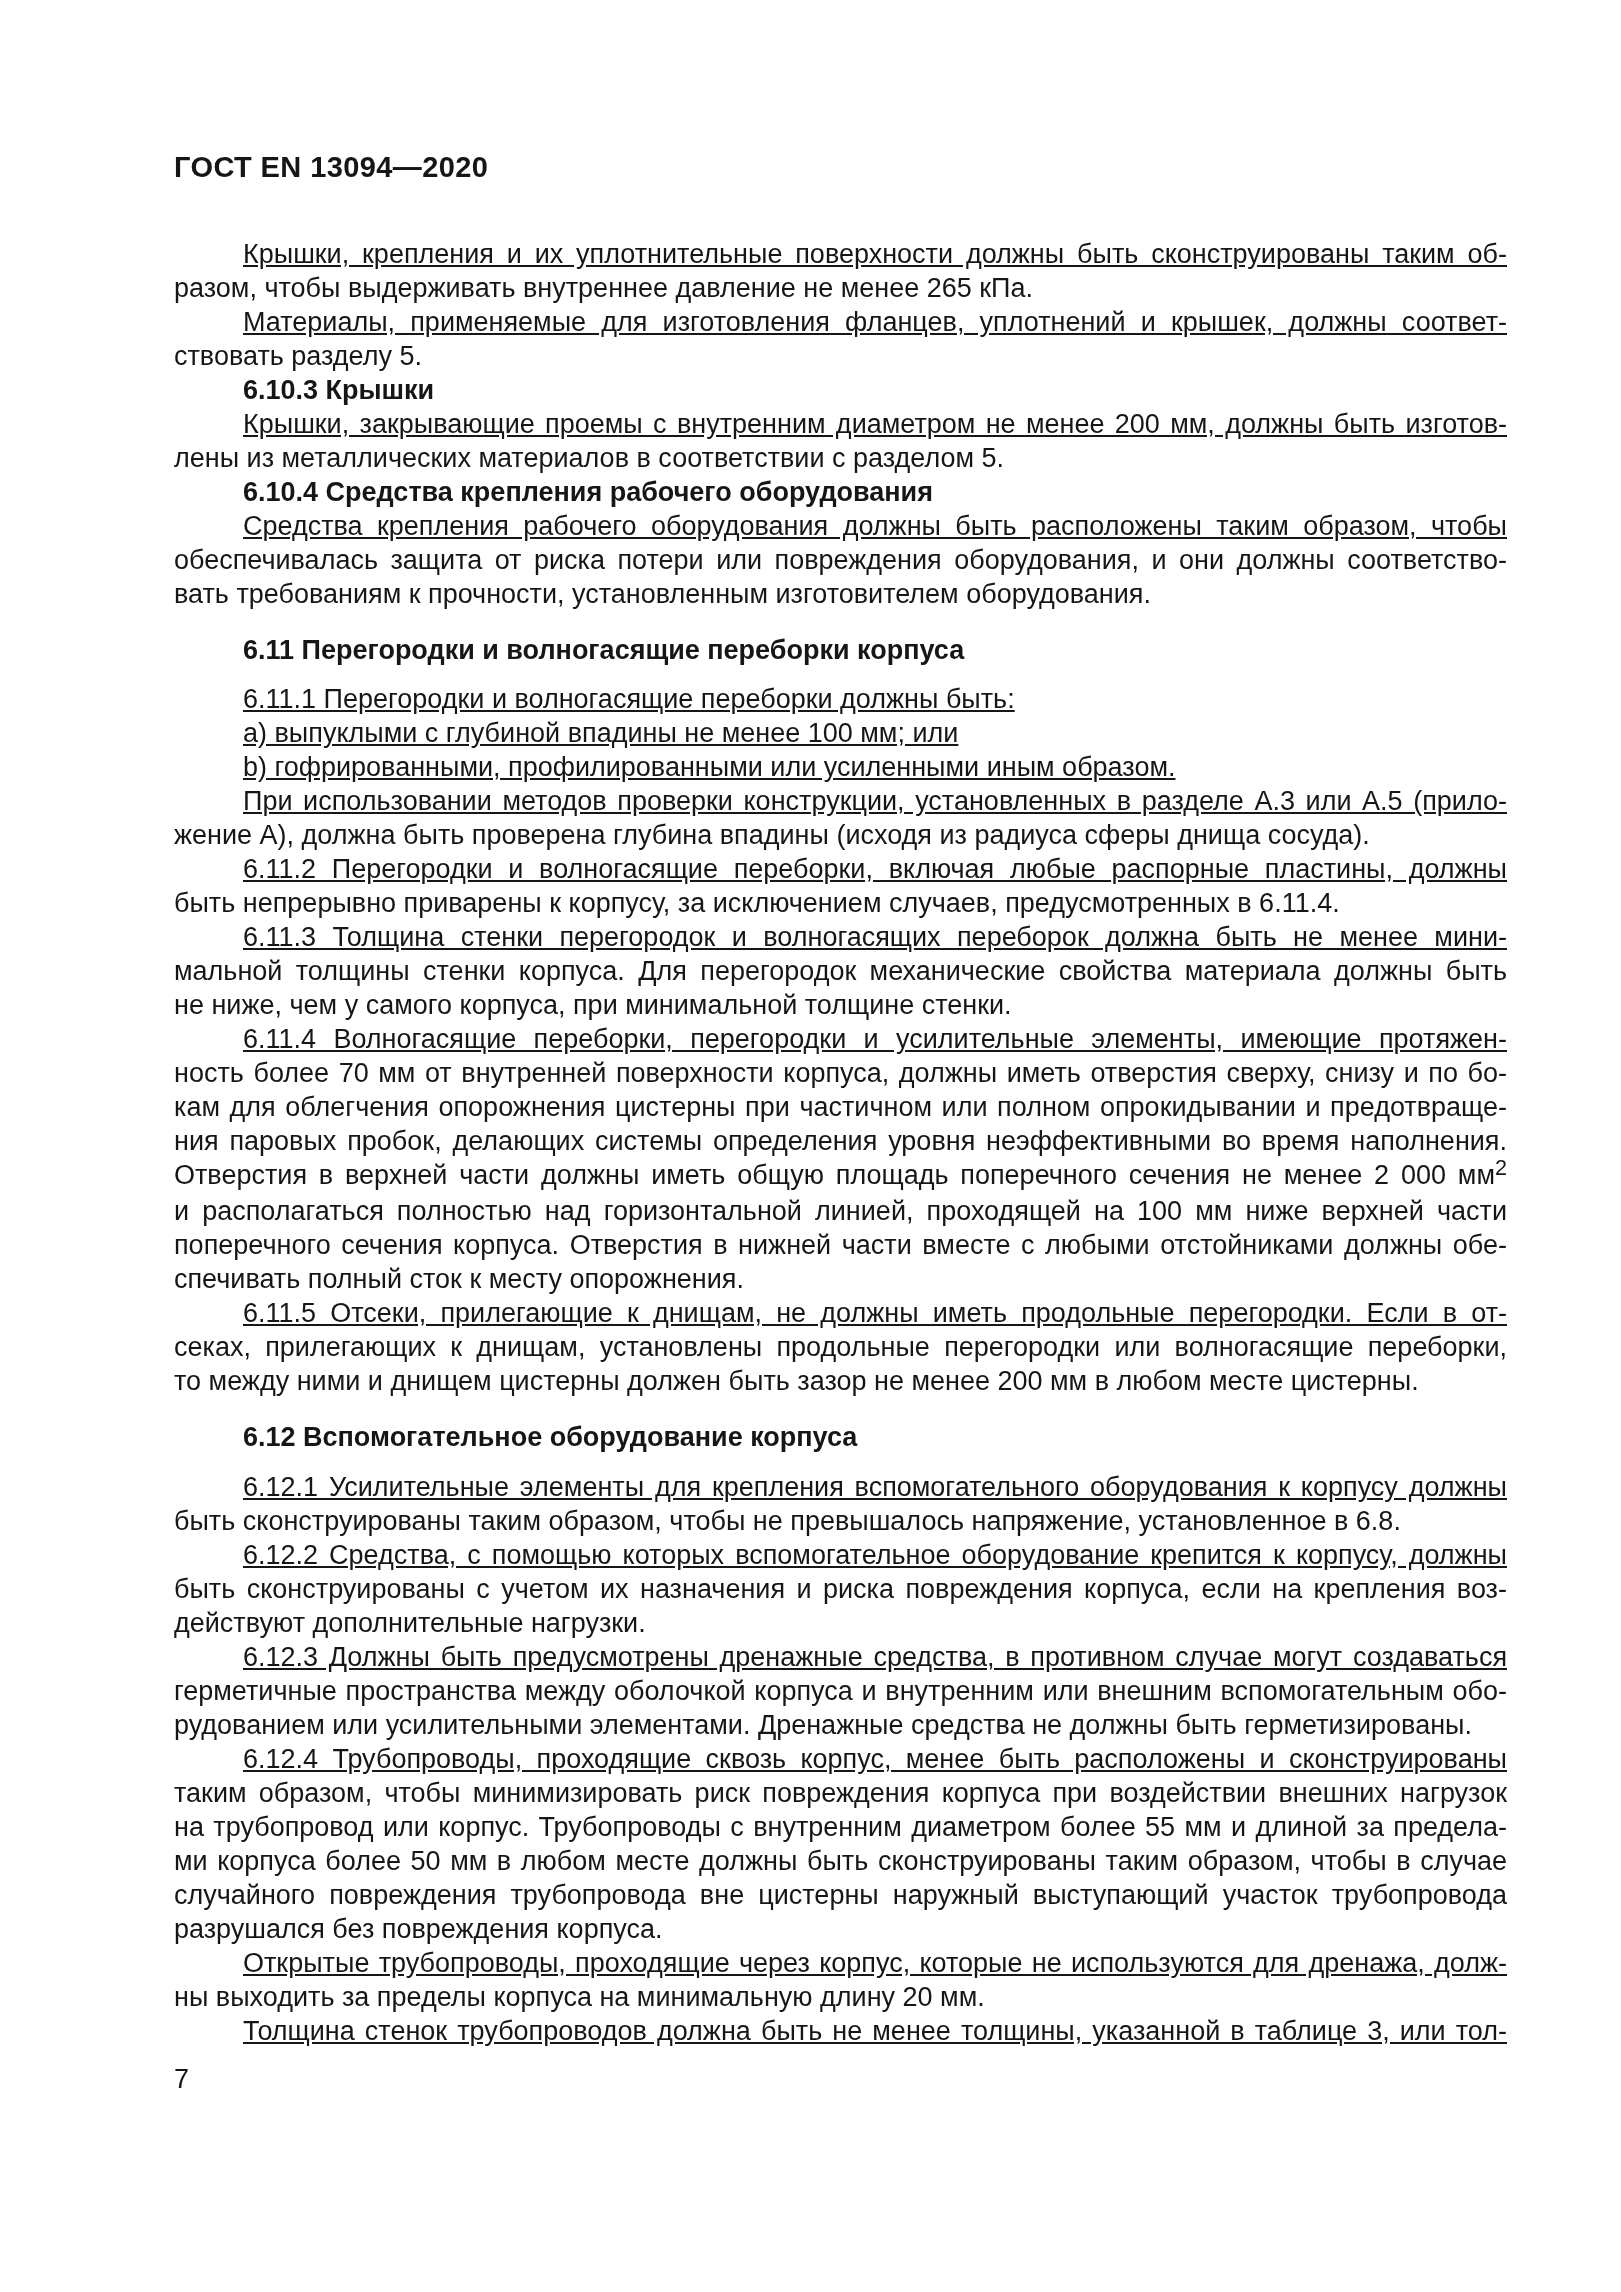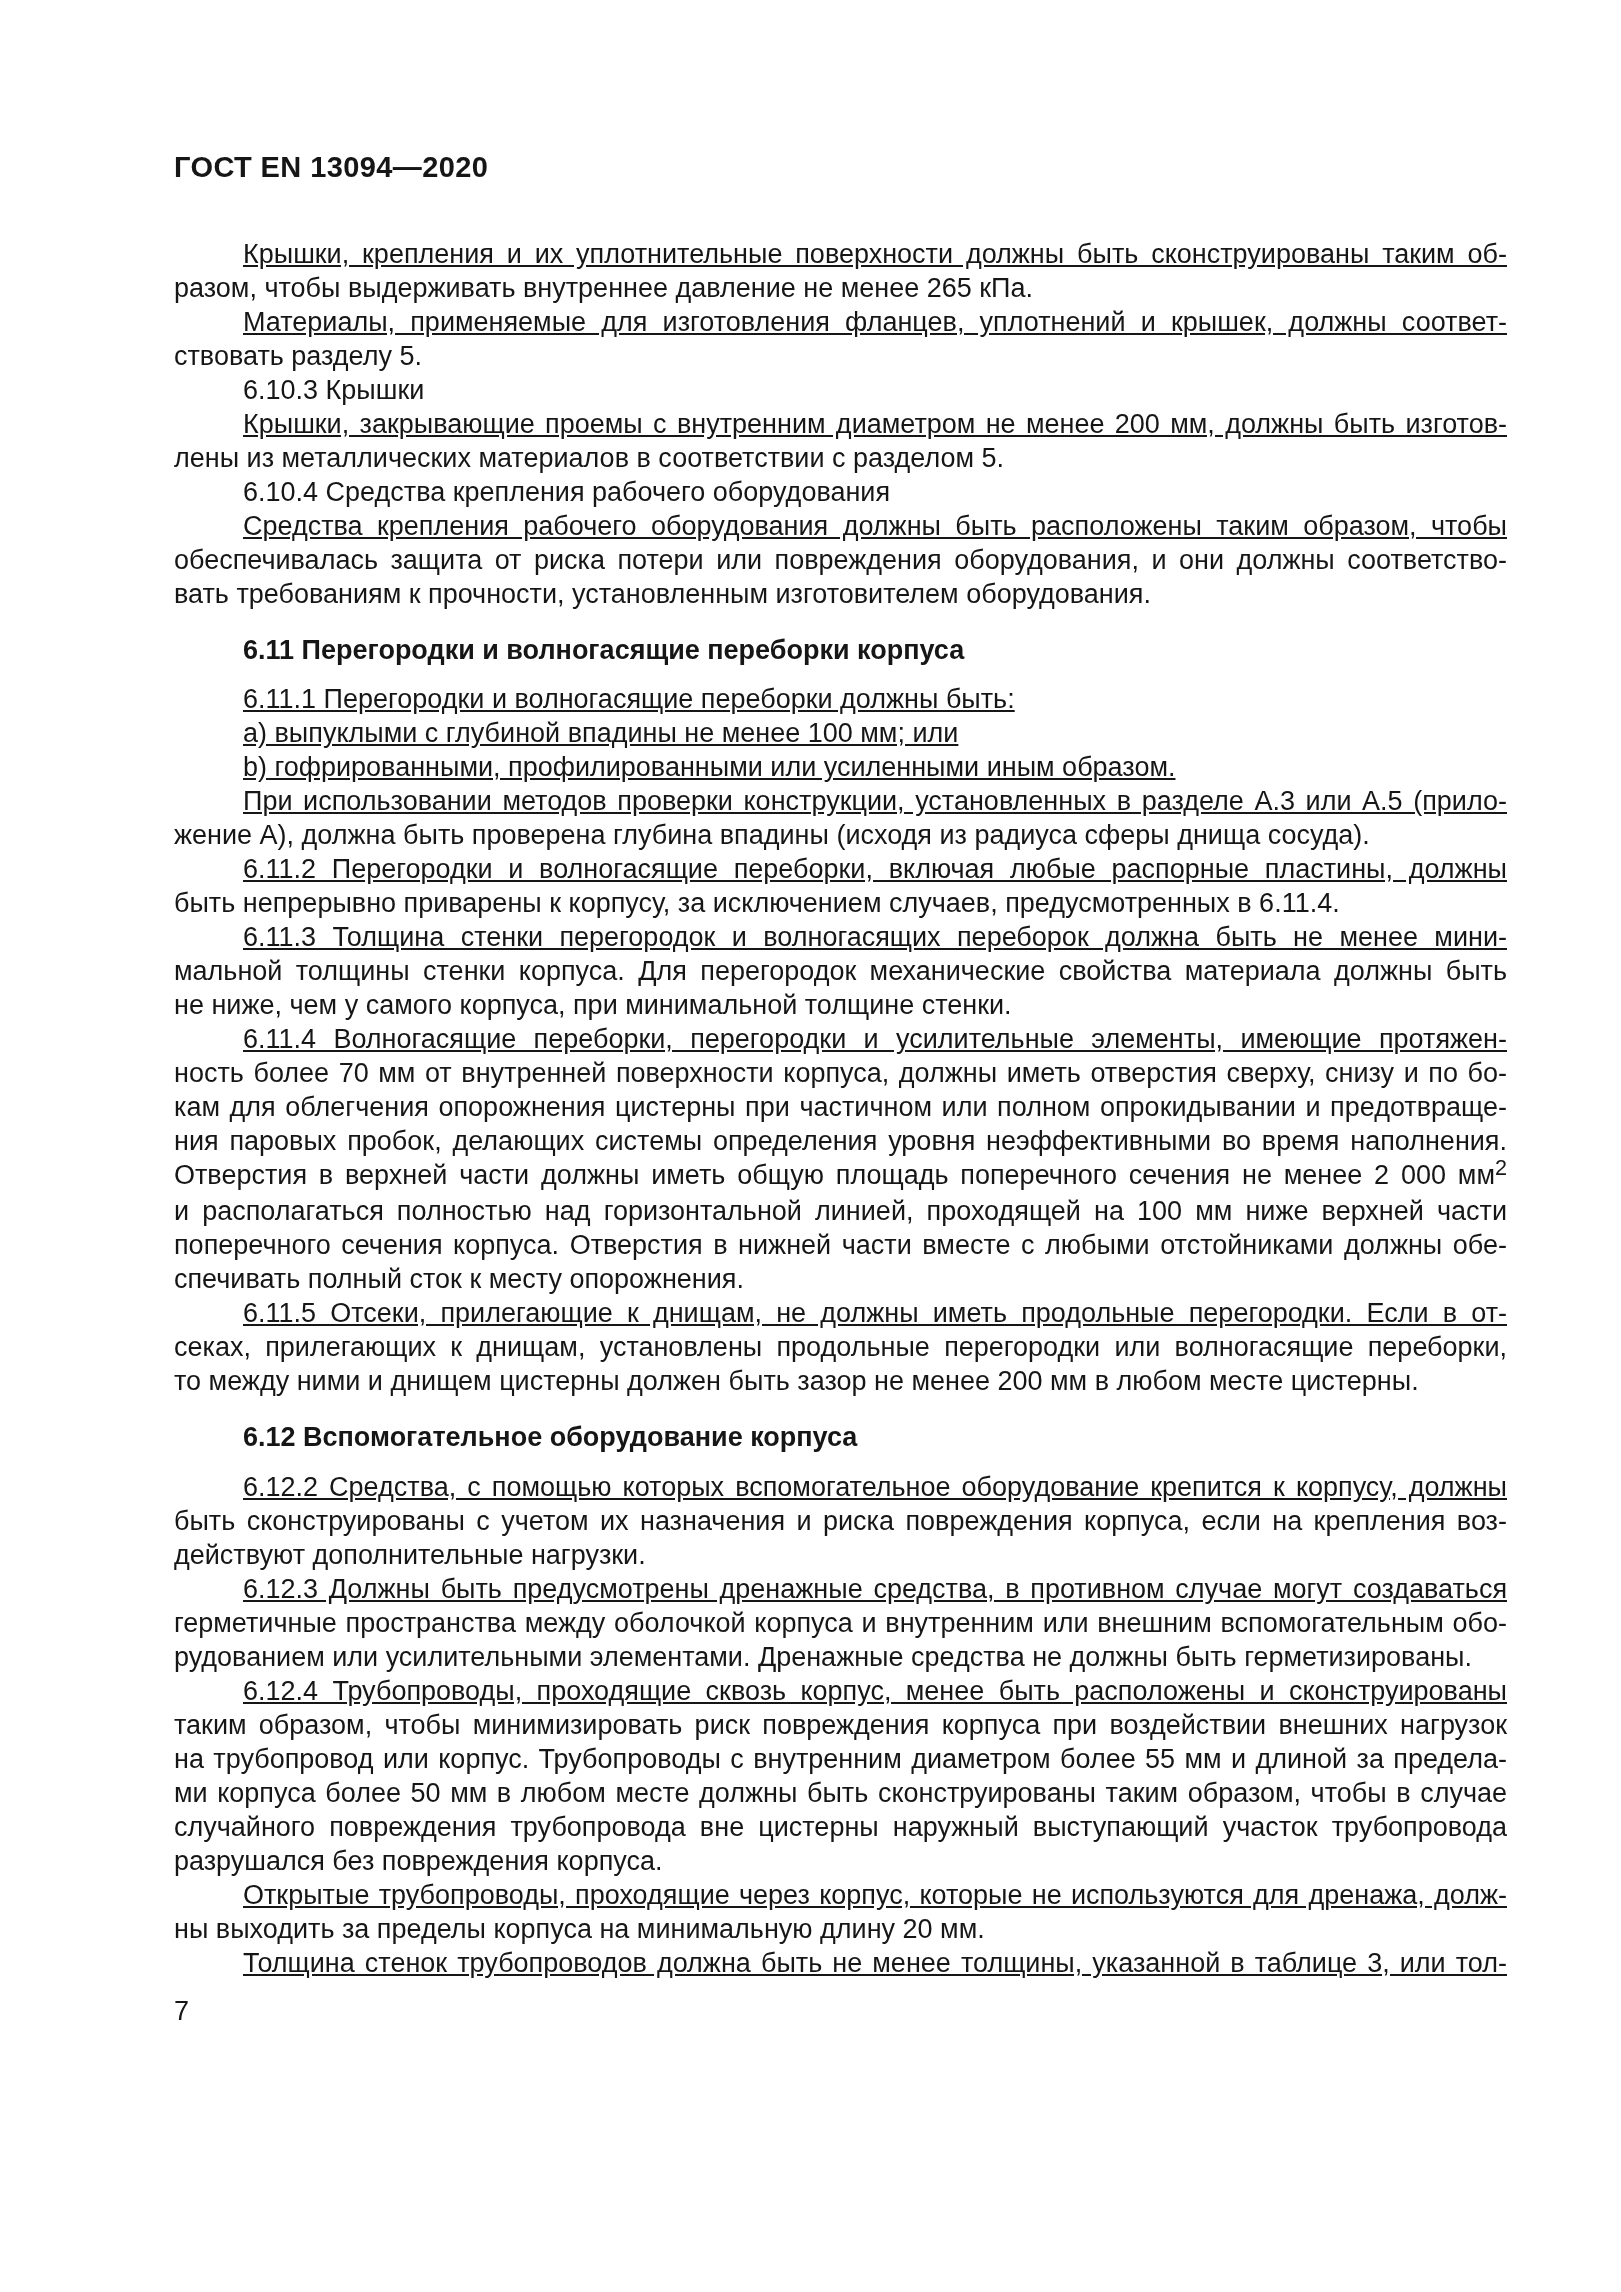--- a/index.html
+++ b/index.html
@@ -32,21 +32,21 @@
   }
   .para { margin: 0; }
   .line {
     text-align: justify;
     text-align-last: justify;
     min-height: 34px;
   }
   .line.first { text-indent: 69px; text-decoration: underline; }
   .line.last  { text-align: right; text-align-last: left; }
   .sub-heading {
-    font-weight: normal;
+    font-weight: bold;
     text-indent: 69px;
     line-height: 34px;
   }
   .section-heading {
     font-weight: bold;
     text-indent: 69px;
     line-height: 34px;
     margin: 21.6px 0 15.7px 0;
   }
   .page-number {
@@ -120,20 +120,24 @@
         <div class="line">поперечного сечения корпуса. Отверстия в нижней части вместе с любыми отстойниками должны обе-</div>
         <div class="line last">спечивать полный сток к месту опорожнения.</div>
       </div>
       <div class="para">
         <div class="line first">6.11.5 Отсеки, прилегающие к днищам, не должны иметь продольные перегородки. Если в от-</div>
         <div class="line">секах, прилегающих к днищам, установлены продольные перегородки или волногасящие переборки,</div>
         <div class="line last">то между ними и днищем цистерны должен быть зазор не менее 200 мм в любом месте цистерны.</div>
       </div>
       <div class="section-heading">6.12 Вспомогательное оборудование корпуса</div>
       <div class="para">
+        <div class="line first">6.12.1 Усилительные элементы для крепления вспомогательного оборудования к корпусу должны</div>
+        <div class="line last">быть сконструированы таким образом, чтобы не превышалось напряжение, установленное в 6.8.</div>
+      </div>
+      <div class="para">
         <div class="line first">6.12.2 Средства, с помощью которых вспомогательное оборудование крепится к корпусу, должны</div>
         <div class="line">быть сконструированы с учетом их назначения и риска повреждения корпуса, если на крепления воз-</div>
         <div class="line last">действуют дополнительные нагрузки.</div>
       </div>
       <div class="para">
         <div class="line first">6.12.3 Должны быть предусмотрены дренажные средства, в противном случае могут создаваться</div>
         <div class="line">герметичные пространства между оболочкой корпуса и внутренним или внешним вспомогательным обо-</div>
         <div class="line last">рудованием или усилительными элементами. Дренажные средства не должны быть герметизированы.</div>
       </div>
       <div class="para">

